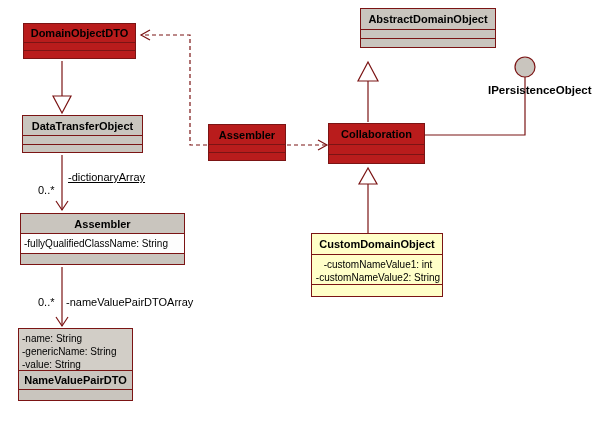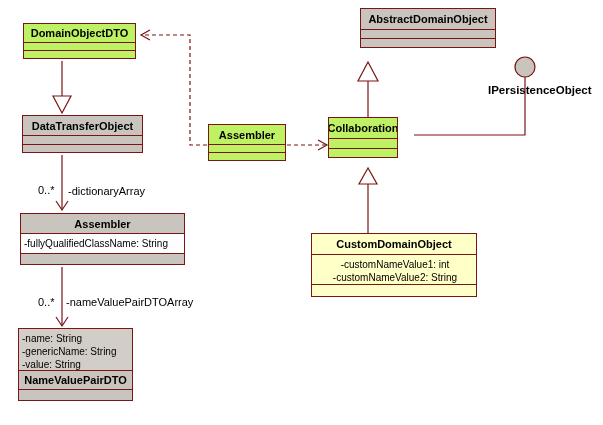--- a/index.html
+++ b/index.html
@@ -17,21 +17,21 @@
   }
   .comp { box-sizing:border-box; overflow:hidden; }
   .comp + .comp { border-top:1px solid #7B1414; }
   .uml-title {
     font-weight:bold; font-size:11px; text-align:center;
     display:flex; align-items:center; justify-content:center;
     white-space:nowrap;
   }
   .uml-attrs { font-size:10px; line-height:13px; padding:3px 1px 1px 3px; white-space:nowrap; }
   
-  .fill-cyan   { background:#bef264; }
+  .fill-cyan   { background:#b91c1c; }
   .fill-gray   { background:#C9C5BE; }
   .fill-gray2  { background:#D2CEC7; }
   .fill-white  { background:#FDFDFD; }
   .fill-yellow { background:#FFFFC8; }
   .edge-label {
     position:absolute; font-size:11px; color:#000; white-space:nowrap;
     font-family:"Liberation Sans", sans-serif;
   }
   .iface-label { font-weight:bold; font-size:11.5px; }
 </style>
@@ -114,41 +114,41 @@
     <div class="comp uml-title fill-gray" style="height:19px;">NameValuePairDTO</div>
     <div class="comp fill-gray" style="height:11px;"></div>
   </div>
 
   <div class="uml-class" style="left:208px; top:124px; width:78px;">
     <div class="comp uml-title fill-cyan" style="height:19px;">Assembler</div>
     <div class="comp fill-cyan" style="height:8px;"></div>
     <div class="comp fill-cyan" style="height:8px;"></div>
   </div>
 
-  <div class="uml-class" style="left:328px; top:117px; width:70px;">
+  <div class="uml-class" style="left:328px; top:123px; width:97px;">
     <div class="comp uml-title fill-cyan" style="height:20px;">Collaboration</div>
     <div class="comp fill-cyan" style="height:10px;"></div>
     <div class="comp fill-cyan" style="height:9px;"></div>
   </div>
 
   <div class="uml-class" style="left:312px; top:8px; width:136px;margin-left:48px;">
     <div class="comp uml-title fill-gray" style="height:20px;">AbstractDomainObject</div>
     <div class="comp fill-gray" style="height:9px;"></div>
     <div class="comp fill-gray" style="height:9px;"></div>
   </div>
 
-  <div class="uml-class" style="left:311px; top:233px; width:166px;">
+  <div class="uml-class" style="left:311px; top:233px; width:132px;">
     <div class="comp uml-title fill-yellow" style="height:20px;">CustomDomainObject</div>
     <div class="comp uml-attrs fill-yellow" style="height:30px;text-align:center;">
       <div>-customNameValue1: int</div>
       <div>-customNameValue2: String</div>
     </div>
     <div class="comp fill-yellow" style="height:12px;"></div>
   </div>
 
   <div class="edge-label" style="left:38px; top:184px;">0..*</div>
-  <div class="edge-label" style="left:68px; top:185px;">-dictionaryArray</div>
+  <div class="edge-label" style="left:68px; top:171px;text-decoration:underline;">-dictionaryArray</div>
   <div class="edge-label" style="left:38px; top:296px;">0..*</div>
   <div class="edge-label" style="left:66px; top:296px;">-nameValuePairDTOArray</div>
 
   <div class="edge-label iface-label" style="left:469px; top:84px;padding-left:19px;">IPersistenceObject</div>
 
 </div>
 
 </body></html>

